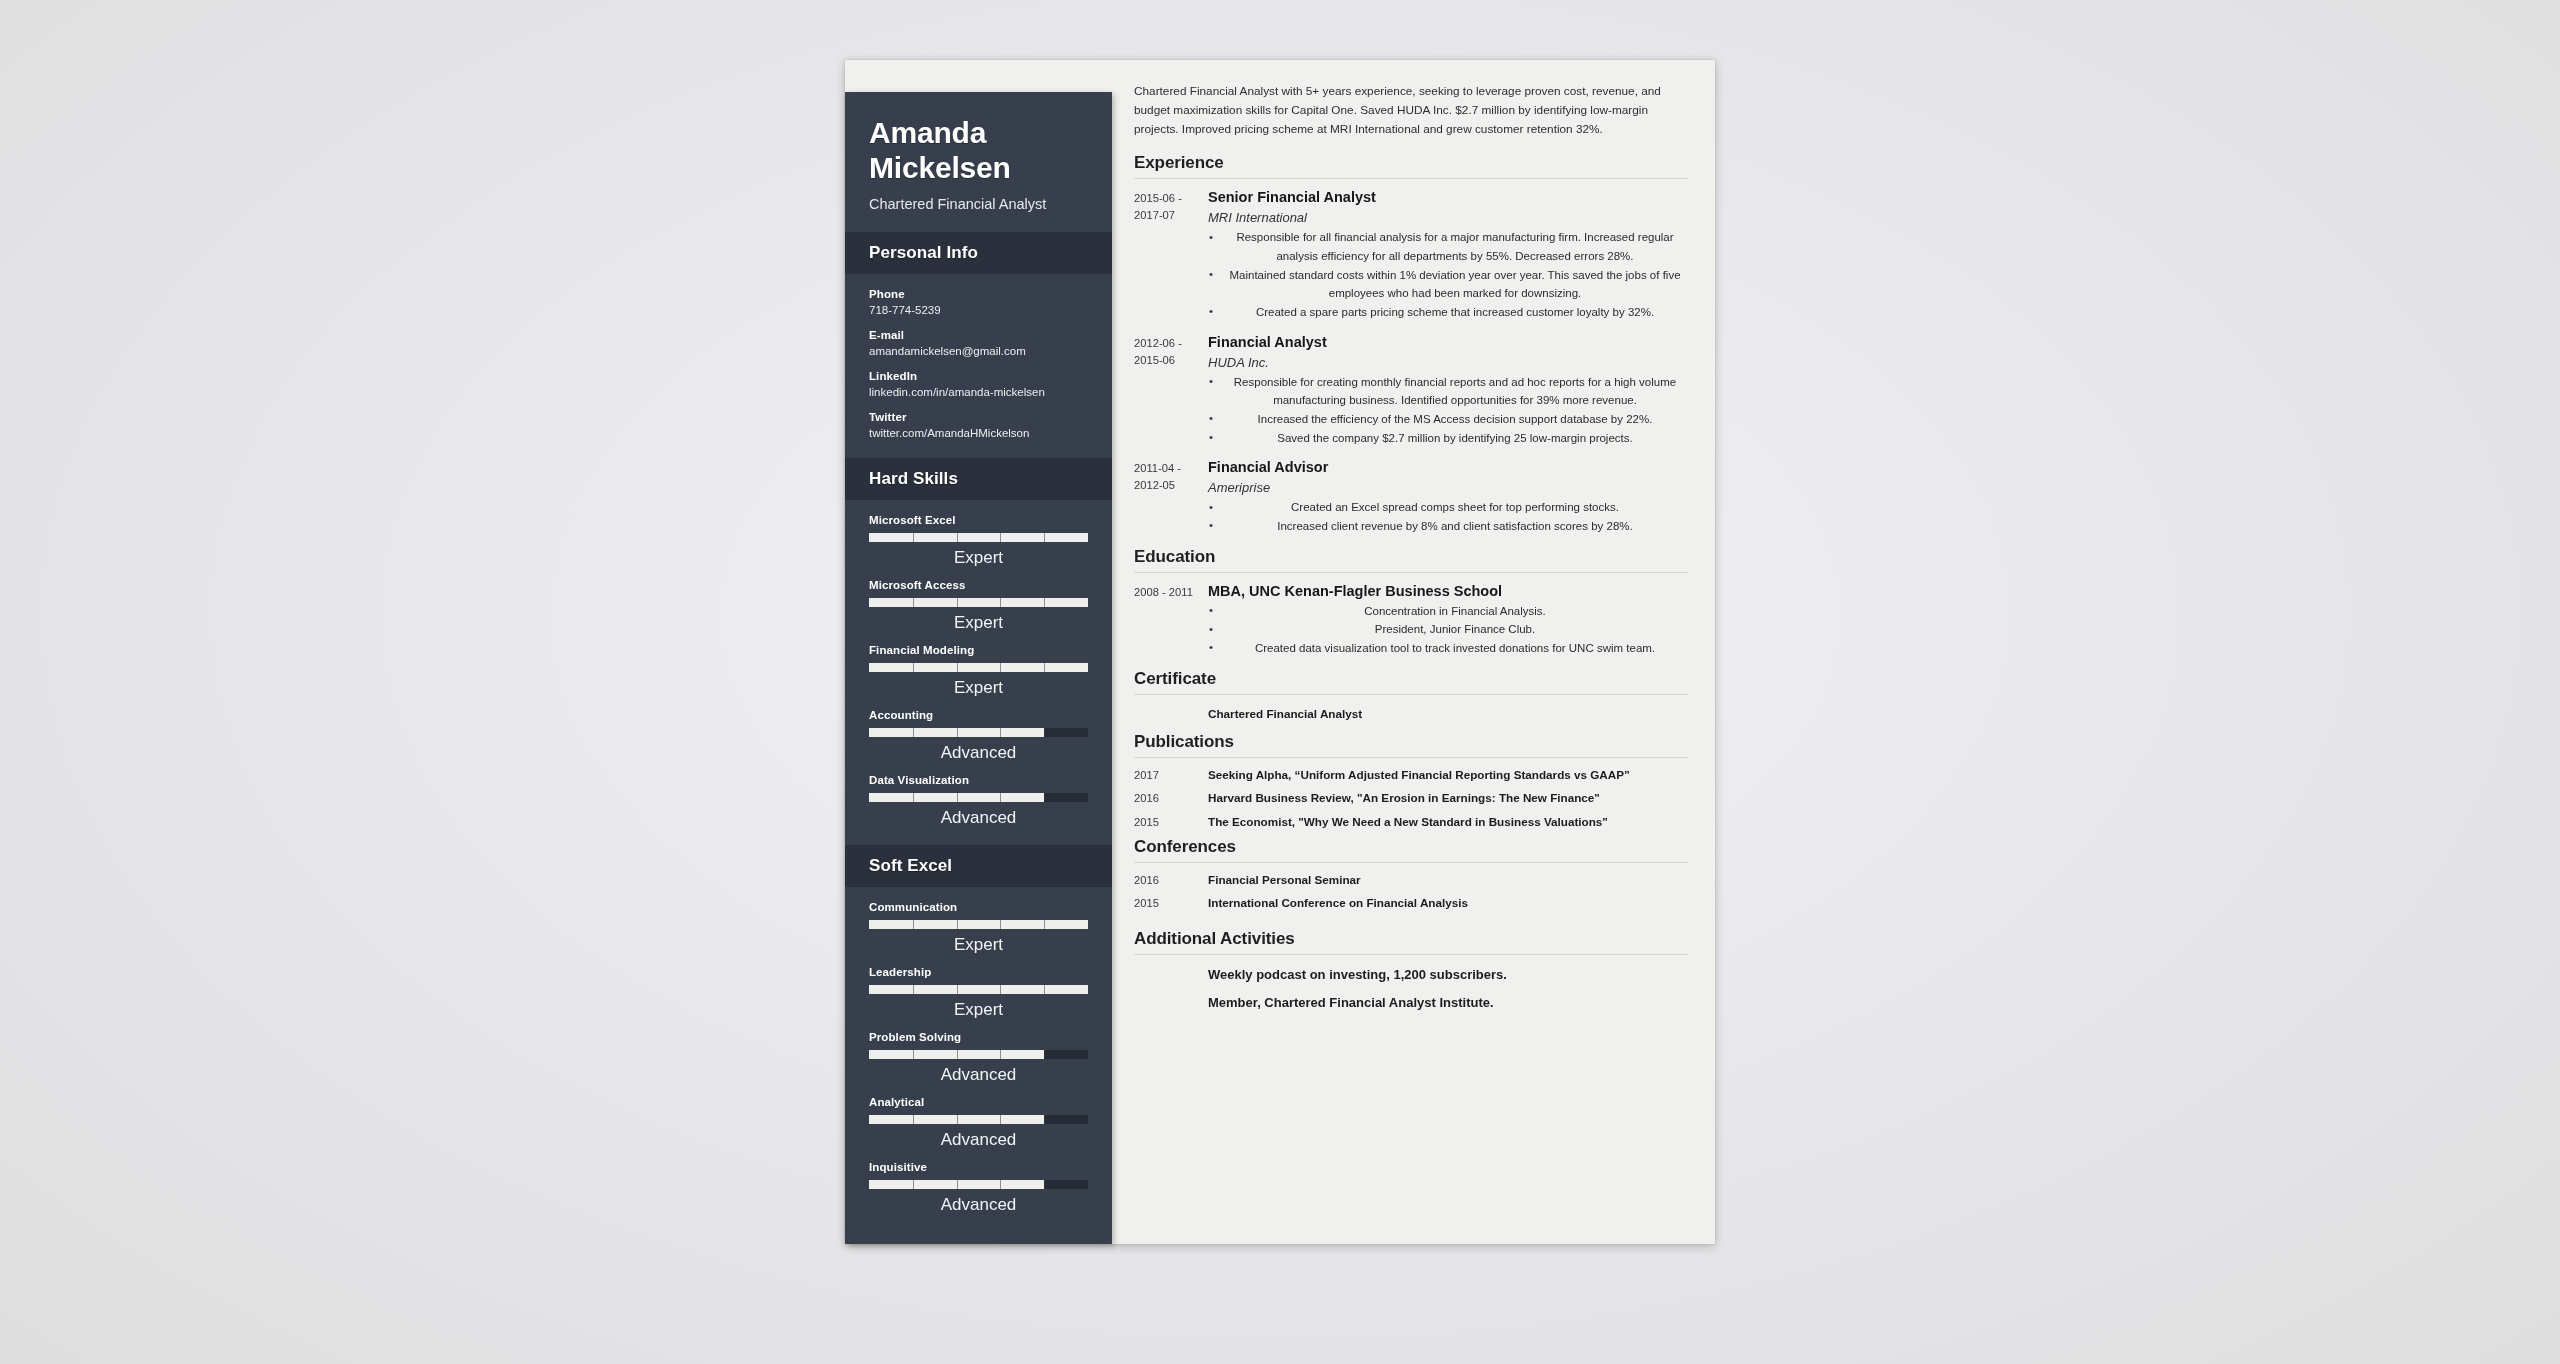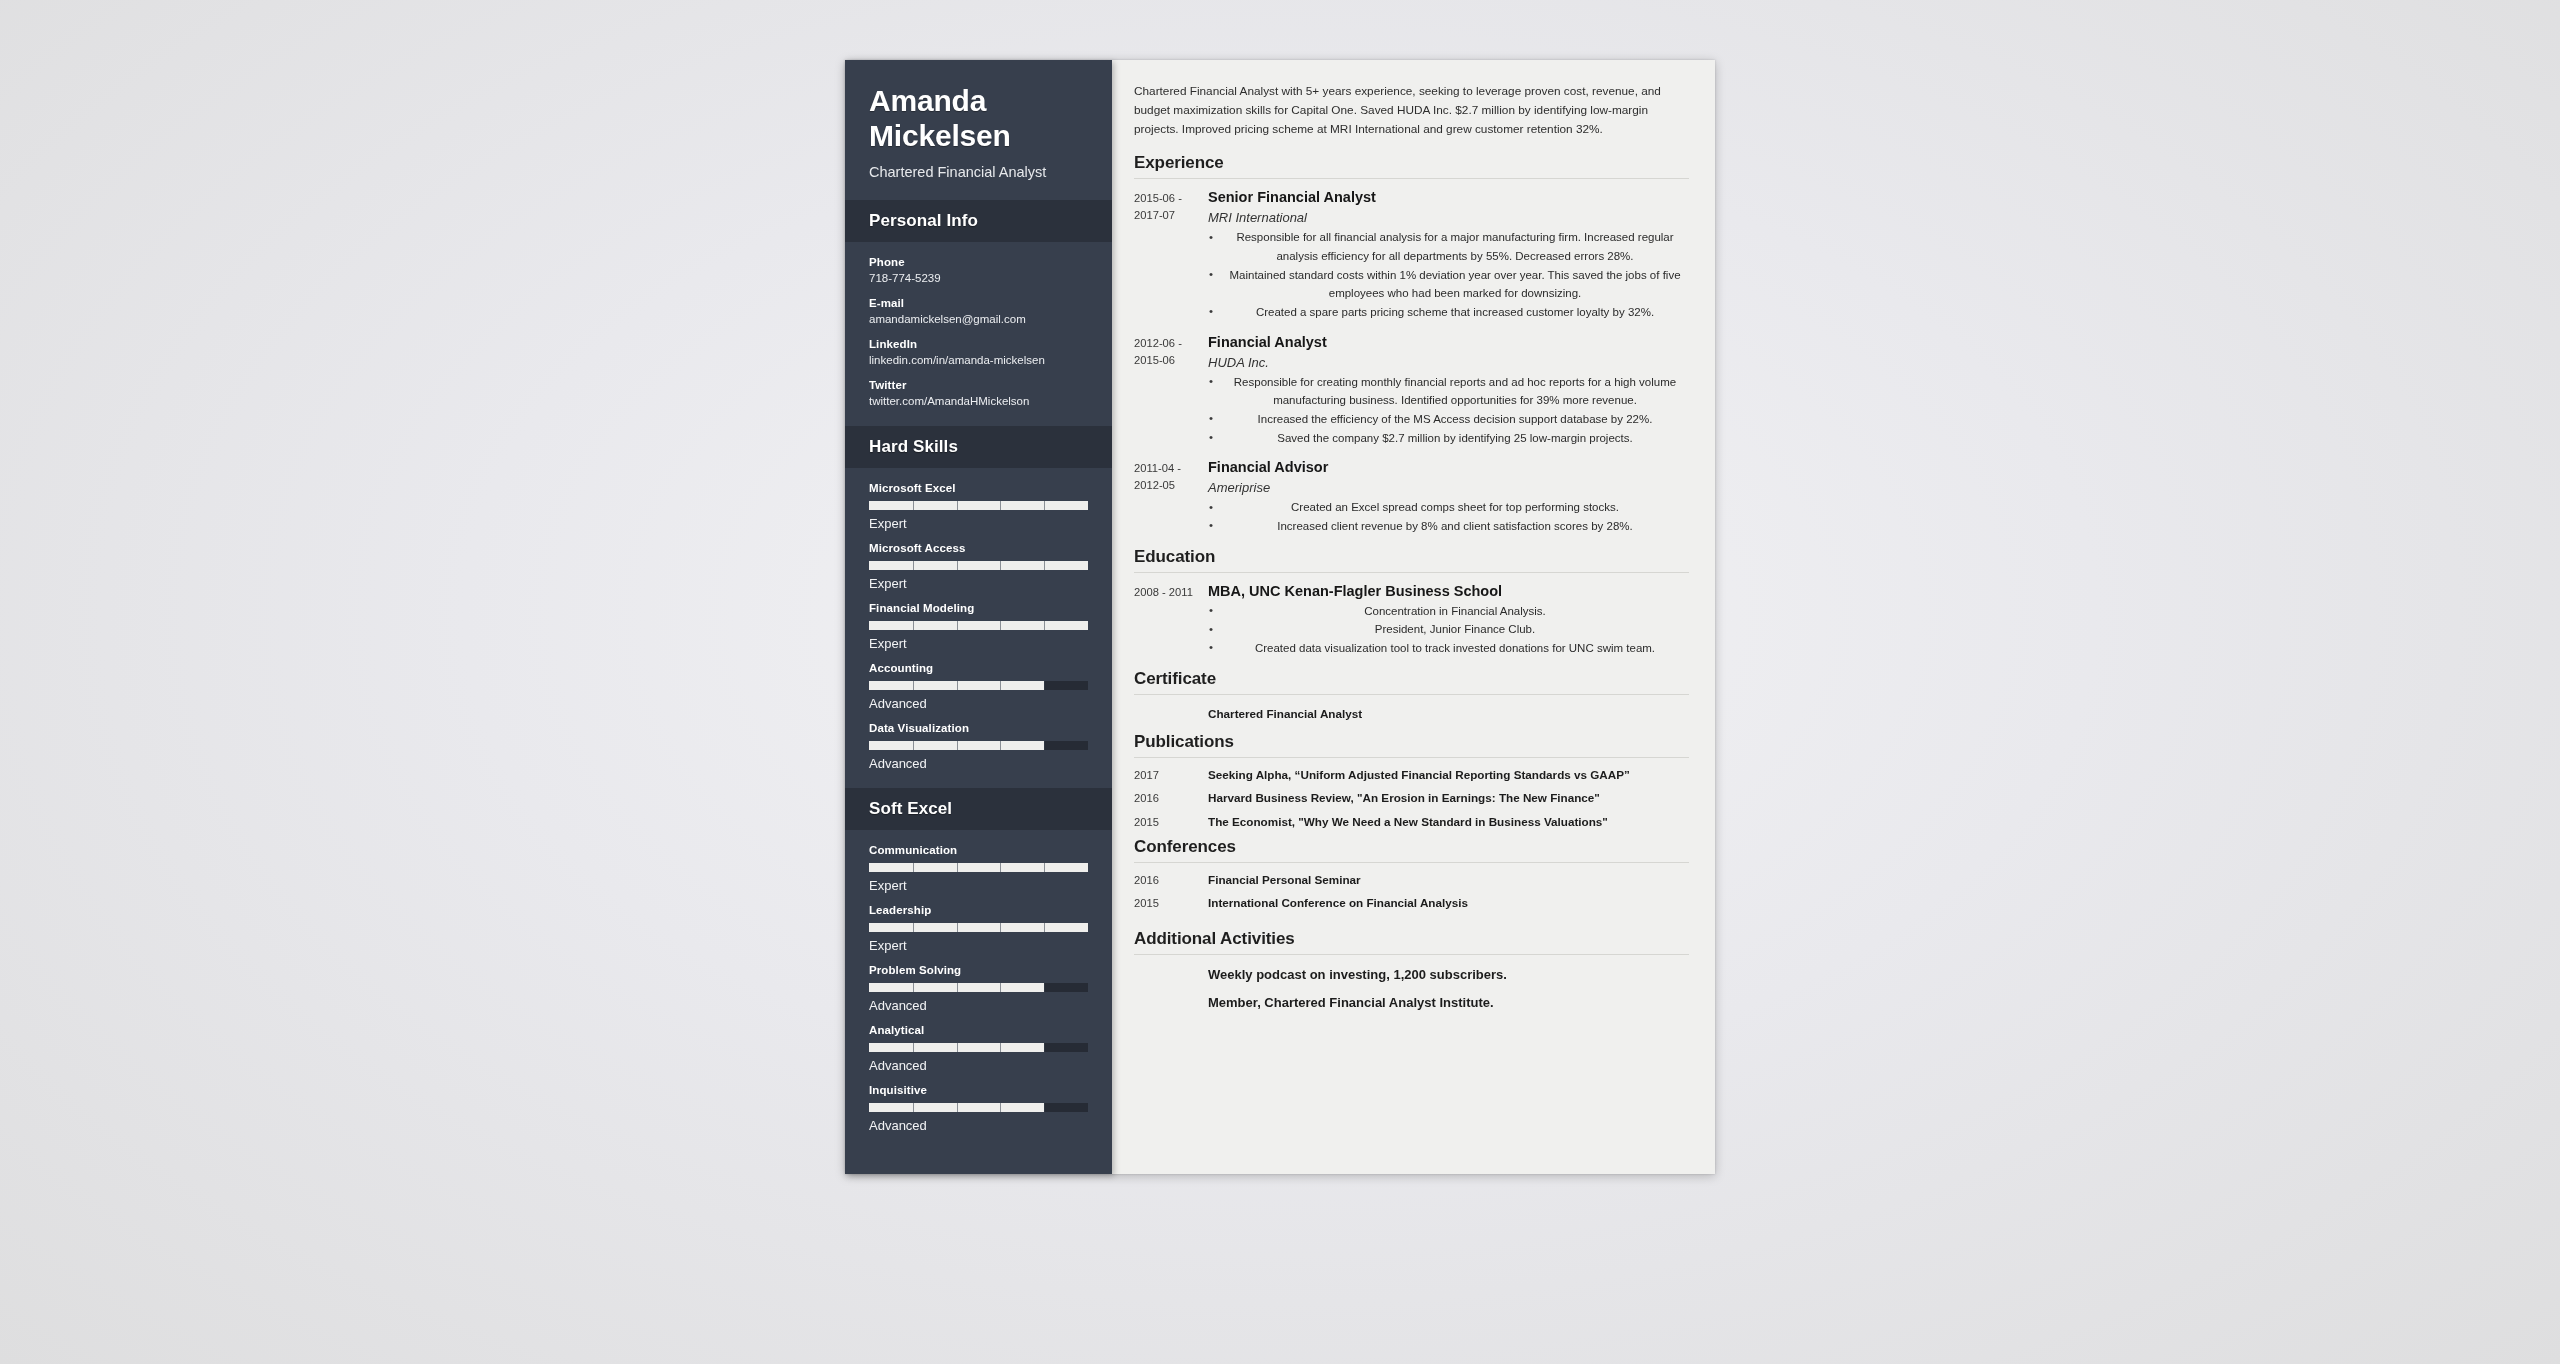--- a/index.html
+++ b/index.html
@@ -28,23 +28,24 @@
     align-items: stretch;
     box-shadow: 0 2px 10px rgba(0,0,0,0.22), 0 0 2px rgba(0,0,0,0.16);
   }
 
   
   .sidebar {
     width: 267px;
     flex: 0 0 267px;
     background: #373f4d;
     color: #ffffff;
-    padding-bottom: 24px;
+    padding-bottom: 12px;
     align-self: flex-start;
     box-shadow: 2px 2px 6px rgba(0,0,0,0.25);
+    margin-top: 32px;
   }
 
   .name-block {
     padding: 24px 24px 20px 24px;
   }
   .name {
     font-size: 30px;
     line-height: 1.16;
     font-weight: bold;
     letter-spacing: -0.2px;
@@ -101,22 +102,22 @@
     background: #efefed;
   }
   .bar-seg {
     position: absolute;
     top: 0; bottom: 0;
     width: 1px;
     background: rgba(55,63,77,0.55);
   }
   .skill-level {
     margin-top: 6px;
-    font-size: 13px;
-    text-align: left;
+    font-size: 17px;
+    text-align: center;
     color: #f2f3f5;
   }
 
   
   .main {
     flex: 1 1 auto;
     padding: 22px 26px 26px 22px;
     min-width: 0;
   }
 

